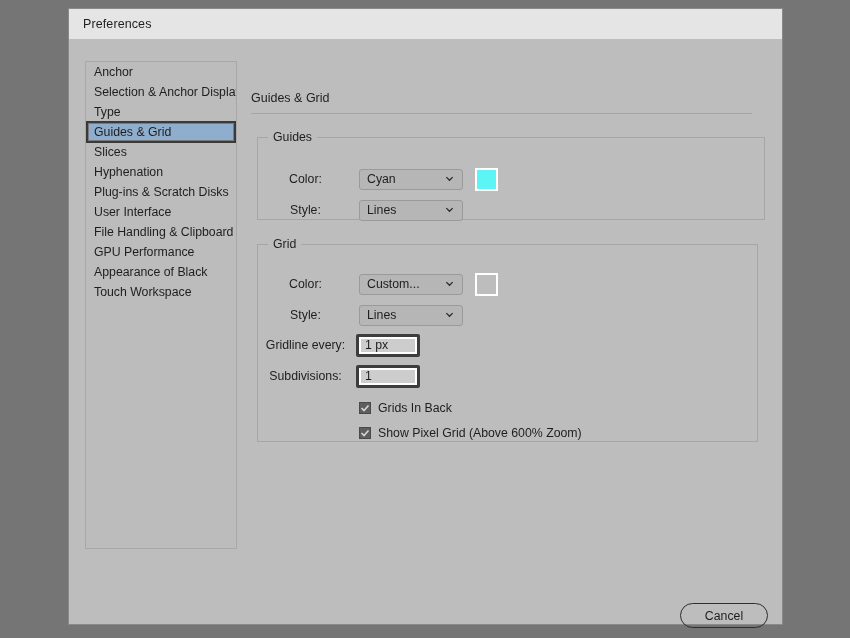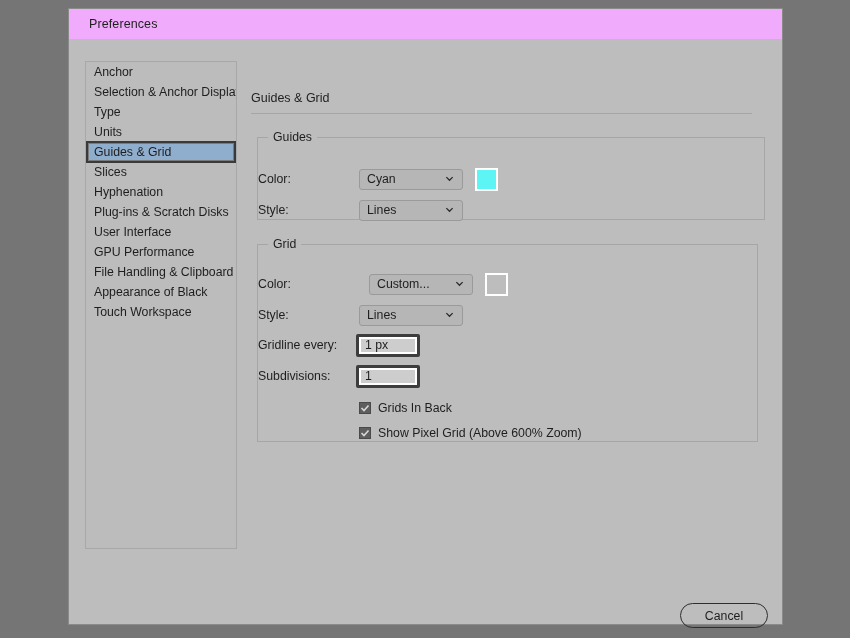--- a/index.html
+++ b/index.html
@@ -20,24 +20,24 @@
     left: 68px;
     top: 8px;
     width: 715px;
     height: 617px;
     background: #bdbdbd;
     border: 1px solid #8a8a8a;
     box-sizing: border-box;
   }
   #titlebar {
     height: 30px;
-    background: #f0abfc;
-    display: flex;
-    align-items: center;
-    padding-left: 20px;
+    background: #e5e5e5;
+    display: flex;
+    align-items: center;
+    padding-left: 14px;
     box-sizing: border-box;
   }
   #title-text {
     font-size: 12.5px;
     color: #1f1f1f;
     letter-spacing: 0.1px;
   }
   #dialog-body {
     position: relative;
     height: 587px;
@@ -128,21 +128,21 @@
 
   .row {
     position: absolute;
     display: flex;
     align-items: center;
     height: 22px;
   }
   .field-label {
     font-size: 12.3px;
     color: #1e1e1e;
-    text-align: left;
+    text-align: center;
     white-space: nowrap;
   }
 
   
   .combo {
     position: relative;
     width: 104px;
     height: 21px;
     background: #b6b6b6;
     border: 1px solid #9a9a9a;
@@ -252,28 +252,27 @@
   <div id="titlebar">
     <span id="title-text">Preferences</span>
   </div>
 
   <div id="dialog-body">
 
     <div id="sidebar">
         <div class="side-item"><span>Anchor</span></div>
         <div class="side-item"><span>Selection &amp; Anchor Display</span></div>
         <div class="side-item"><span>Type</span></div>
-        <div class="side-item"><span>Units</span></div>
         <div class="side-item selected"><span>Guides &amp; Grid</span></div>
         <div class="side-item"><span>Slices</span></div>
         <div class="side-item"><span>Hyphenation</span></div>
         <div class="side-item"><span>Plug-ins &amp; Scratch Disks</span></div>
         <div class="side-item"><span>User Interface</span></div>
+        <div class="side-item"><span>File Handling &amp; Clipboard</span></div>
         <div class="side-item"><span>GPU Performance</span></div>
-        <div class="side-item"><span>File Handling &amp; Clipboard</span></div>
         <div class="side-item"><span>Appearance of Black</span></div>
         <div class="side-item"><span>Touch Workspace</span></div>
       </div>
 
     <div id="pane">
 
       <div id="pane-title">Guides &amp; Grid</div>
       <div id="pane-rule"></div>
 
       <fieldset class="group" id="group-guides">
@@ -299,21 +298,21 @@
             </svg>
           </div>
         </div>
       </fieldset>
 
       <fieldset class="group" id="group-grid">
         <legend>Grid</legend>
 
         <div class="row" style="left:0px; top:22px; width:470px;">
           <span class="field-label" style="width:95px;">Color:</span>
-          <div class="combo" style="margin-left:16px;">
+          <div class="combo" style="margin-left:6px;">
             <span>Custom...</span>
             <svg class="chev" viewBox="0 0 10 10">
               <path d="M1.5 3.5 L5 7 L8.5 3.5" stroke="#2a2a2a" stroke-width="1.4" fill="none"></path>
             </svg>
           </div>
           <div class="swatch" style="margin-left:12px; background:#BDBDBD;"></div>
         </div>
 
         <div class="row" style="left:0px; top:53px; width:470px;">
           <span class="field-label" style="width:95px;">Style:</span>

